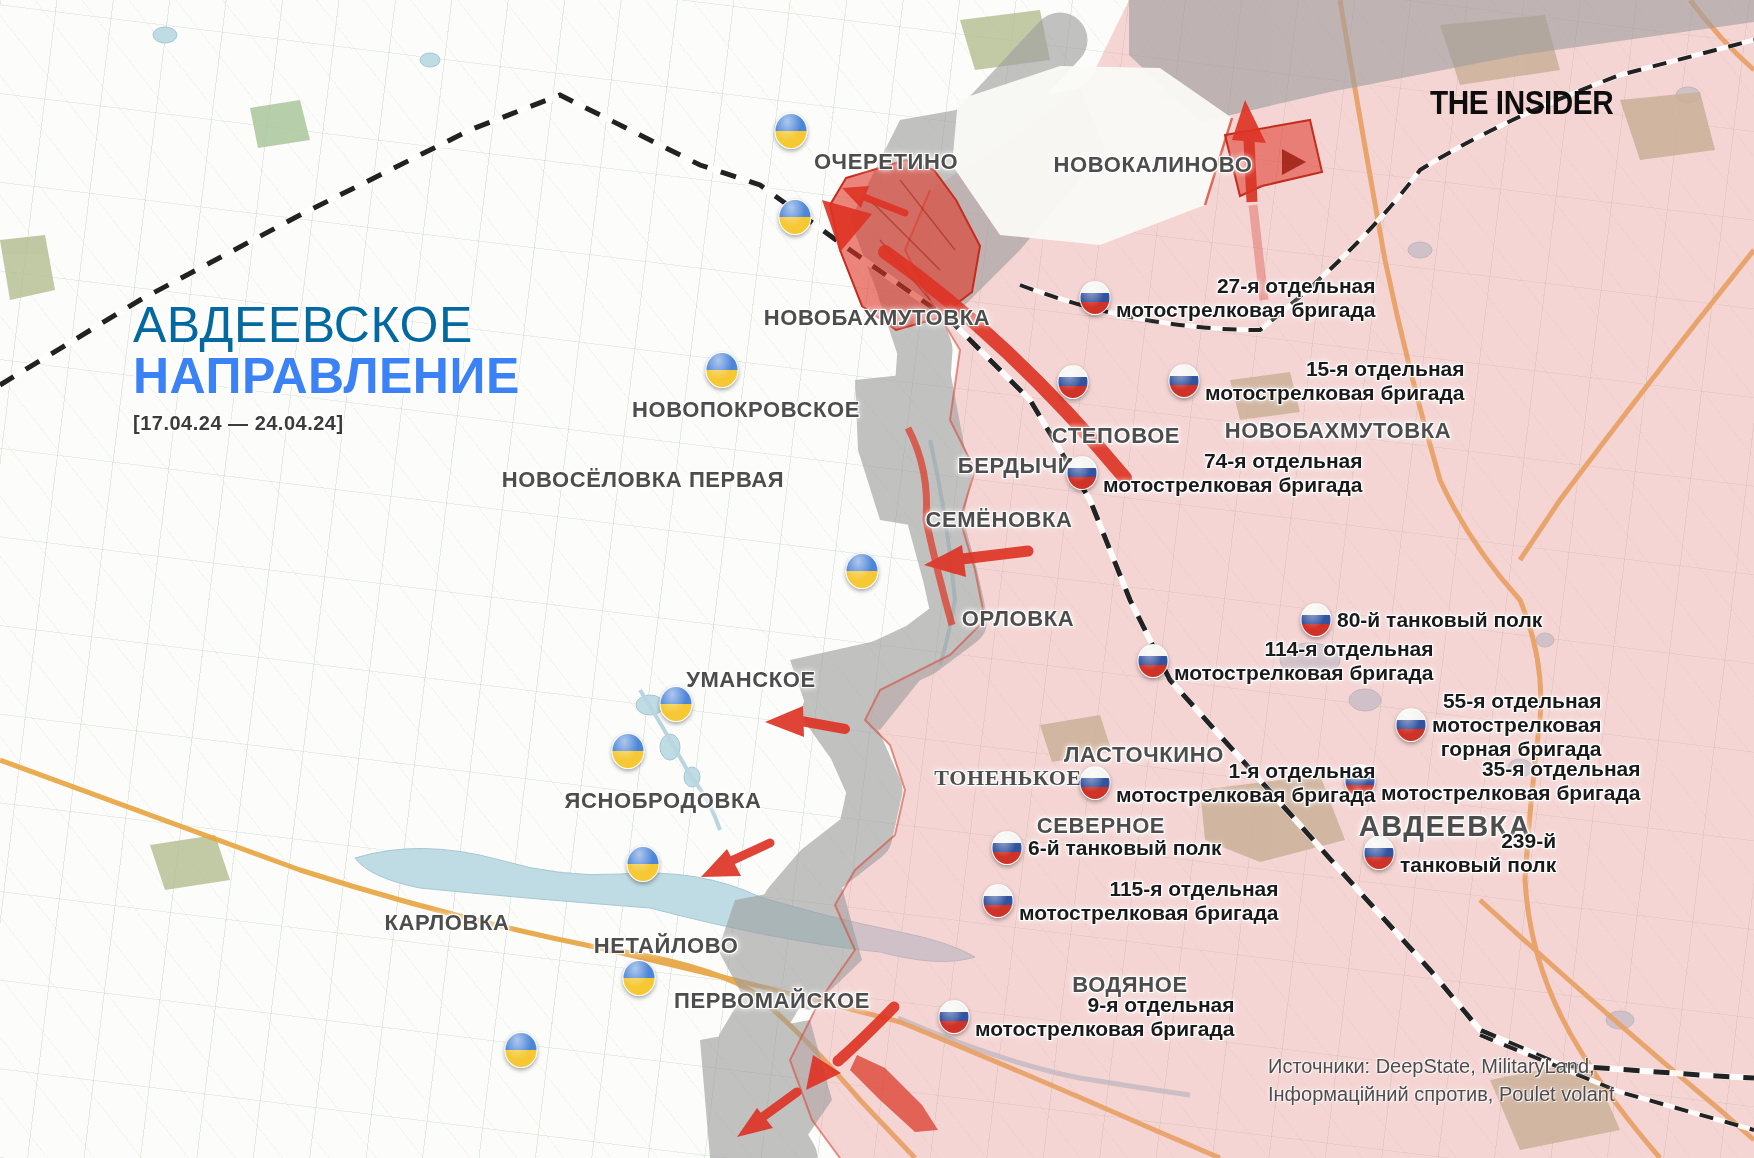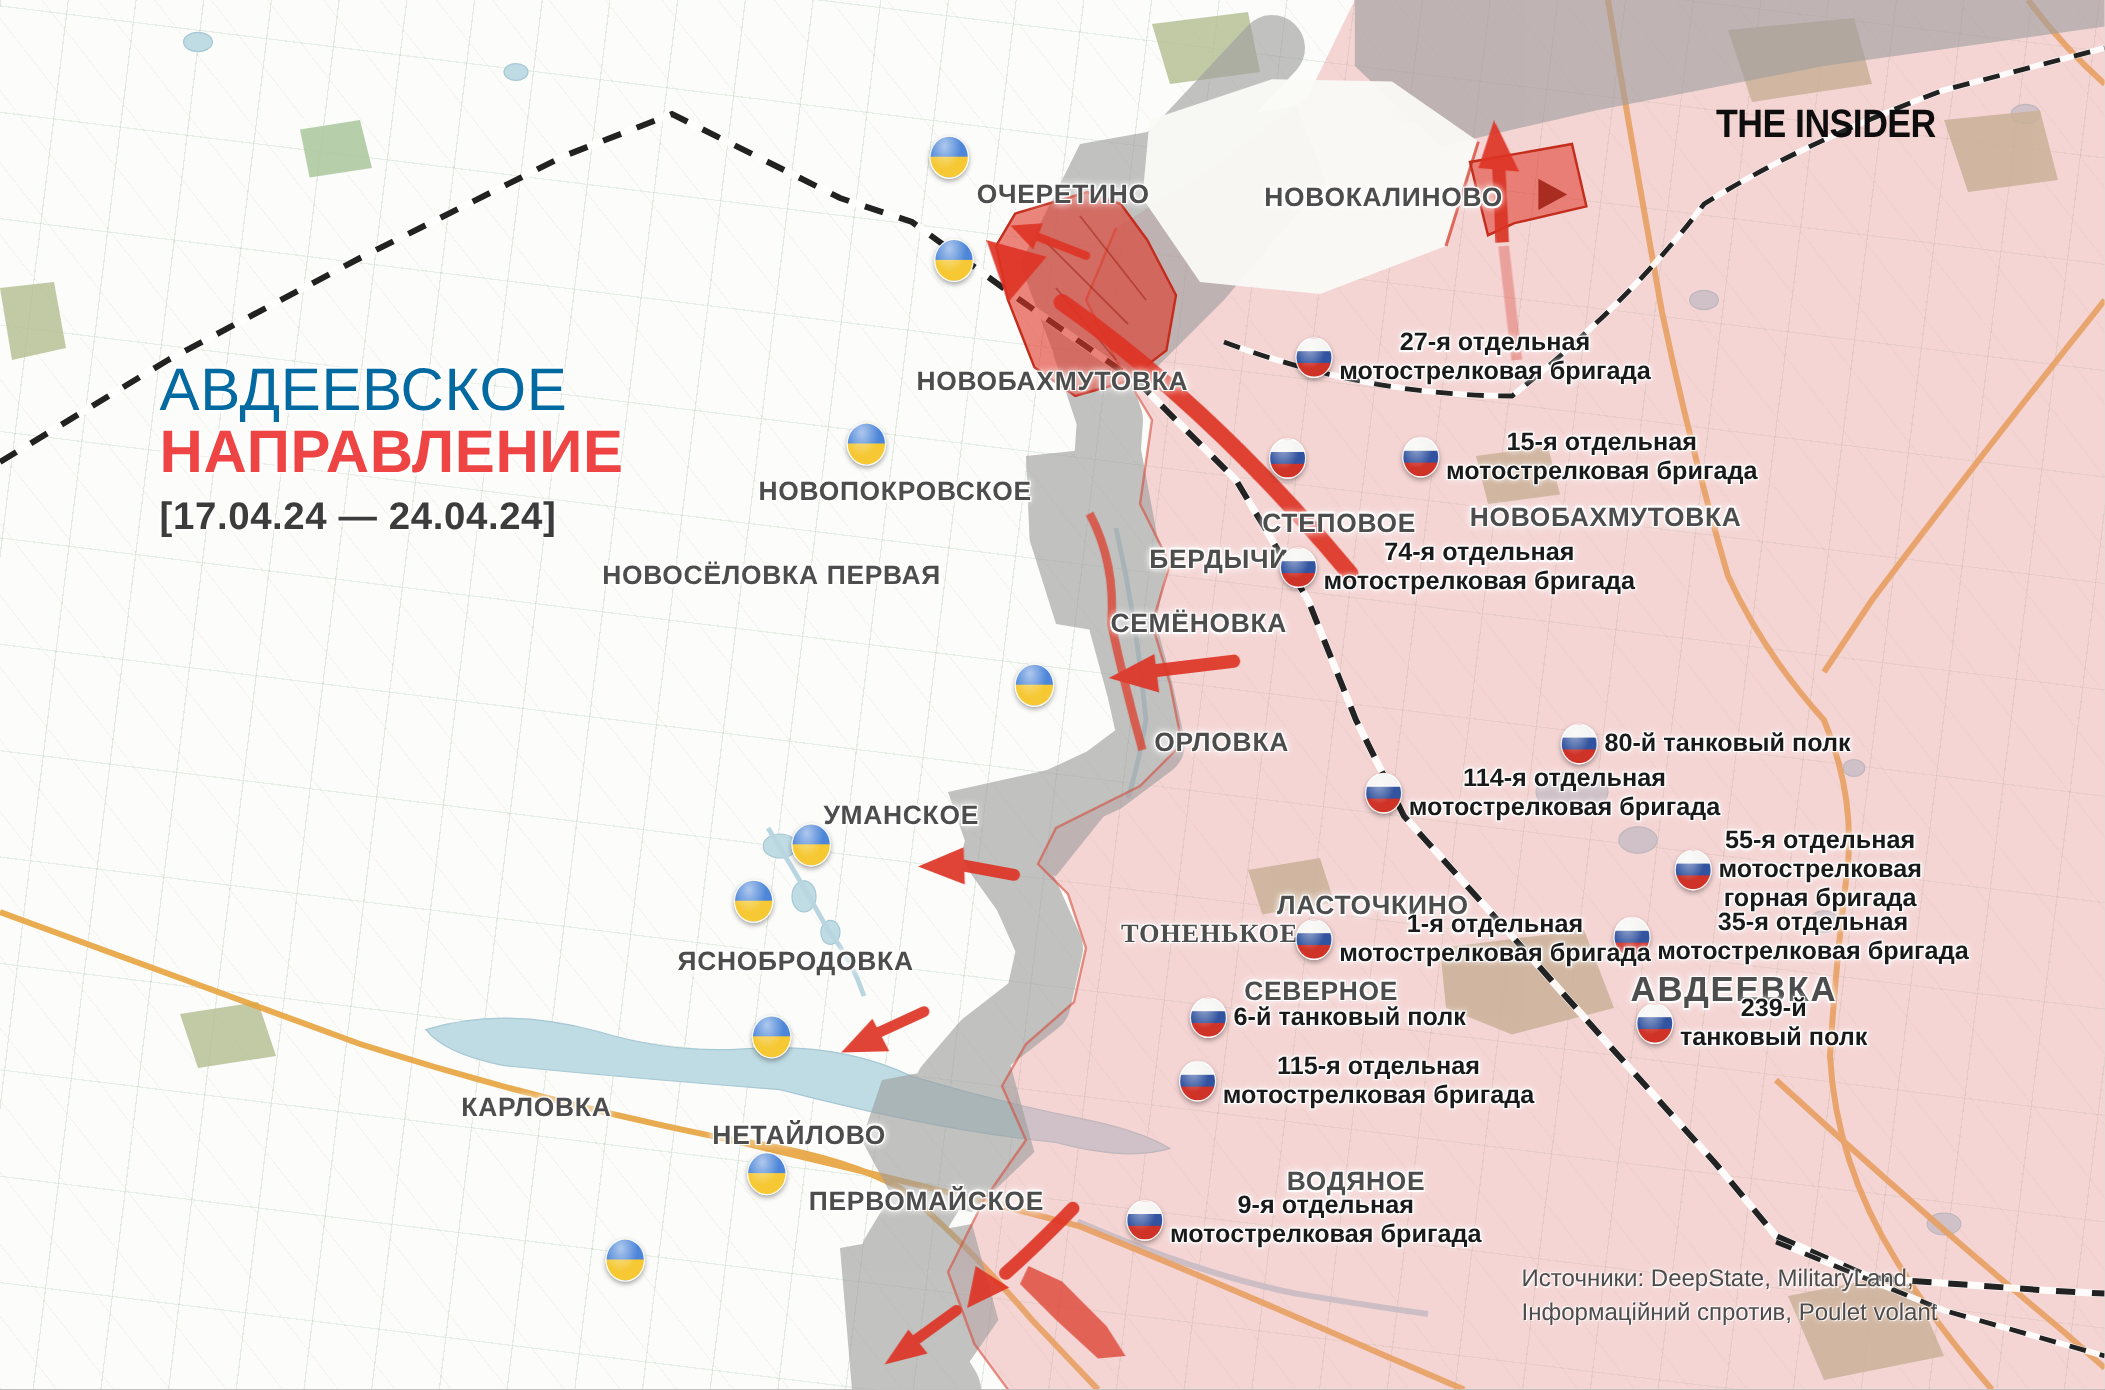--- a/index.html
+++ b/index.html
@@ -23,26 +23,26 @@
         border:1px solid rgba(255,255,255,.92);box-shadow:0 2px 4px rgba(0,0,0,.35);}
   .flag-ua{width:31px;height:34px;
     background:radial-gradient(ellipse at 38% 22%, rgba(255,255,255,.55), rgba(255,255,255,0) 52%),
                linear-gradient(#4d86d8 0 50%, #f5c834 50% 100%);}
   .flag-ru{width:29px;height:32px;
     background:radial-gradient(ellipse at 38% 22%, rgba(255,255,255,.5), rgba(255,255,255,0) 52%),
                linear-gradient(#f4f4f2 0 34%, #32539f 34% 64%, #cf3227 64% 100%);}
   .unit-label{position:absolute;transform:translateY(-50%);font-weight:700;font-size:21px;
         line-height:24px;color:#1a1a1a;white-space:nowrap;
         text-shadow:-1px -1px 0 #fff,1px -1px 0 #fff,-1px 1px 0 #fff,1px 1px 0 #fff,0 0 4px #fff,0 0 6px #fff;}
-  .align-l{text-align:center;}
+  .align-l{text-align:right;}
   .uline{display:block;}
   #title-block{position:absolute;left:133px;top:300px;}
   #title-line1{font-weight:400;font-size:50px;line-height:50px;color:#0369a1;letter-spacing:.5px;}
-  #title-line2{font-weight:800;font-size:50px;line-height:52px;color:#ef4444;letter-spacing:.5px;}
-  #title-date{font-weight:600;font-size:32px;color:#3c3c3c;margin-top:10px;letter-spacing:.5px;}
+  #title-line2{font-weight:800;font-size:50px;line-height:52px;color:#3b82f6;letter-spacing:.5px;}
+  #title-date{font-weight:600;font-size:20px;color:#3c3c3c;margin-top:10px;letter-spacing:.5px;}
   #logo{position:absolute;left:1430px;top:84px;font-weight:900;font-size:33px;color:#0d0d0d;
         letter-spacing:-.5px;transform:scaleX(.9);transform-origin:left top;white-space:nowrap;}
   #sources{position:absolute;left:1268px;top:1052px;font-weight:500;font-size:20px;line-height:28px;
         color:#4c4c4c;white-space:nowrap;
         text-shadow:-1px -1px 0 rgba(255,250,250,.85),1px 1px 0 rgba(255,250,250,.85),0 0 5px rgba(255,250,250,.9);}
 </style>
 </head>
 <body>
 
 <div id="stage">

